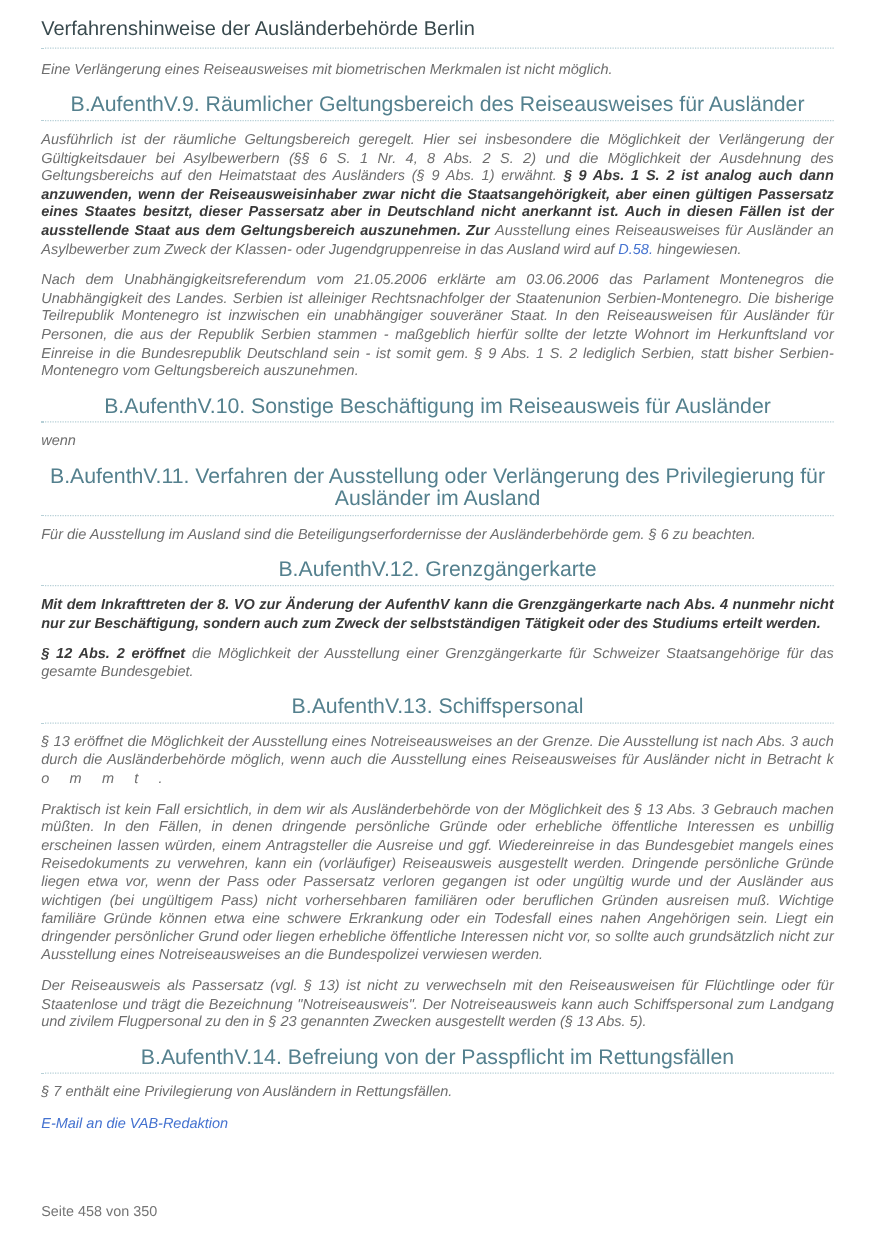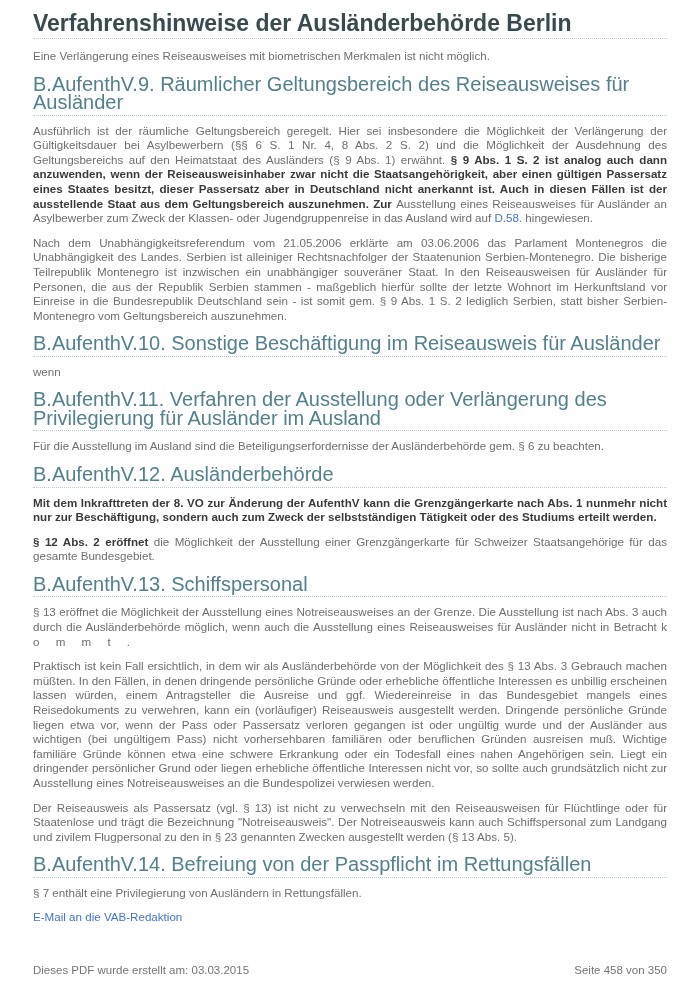--- a/index.html
+++ b/index.html
@@ -7,43 +7,45 @@
     width: 700px;
     height: 990px;
     background: #ffffff;
     box-sizing: border-box;
     padding: 13px 33px 13px 33px;
     display: flex;
     flex-direction: column;
     font-family: "Liberation Sans", sans-serif;
   }
   h1 {
-    font-size: 23px;
-    font-weight: 700;
+    font-size: 16px;
+    font-weight: 400;
     color: var(--title, #394a4e);
     margin: 0;
     padding-bottom: 4px;
     border-bottom: 1px dotted var(--rule, #b6cfd6);
     line-height: 21px;
   }
   h2 {
-    font-size: 20px;
+    font-size: 17px;
     font-weight: 400;
     color: var(--heading, #54808e);
     margin: 11px 0 0 0;
     padding-bottom: 3px;
     border-bottom: 1px dotted var(--rule, #b6cfd6);
     line-height: 18.5px;
+    text-align: center;
   }
   p.body {
     font-size: 11.6px;
     line-height: 14.6px;
     color: var(--body, #6e6e6e);
     text-align: justify;
     margin: 10px 0 0 0;
+    font-style: italic;
   }
   h2 + p.body { margin-top: 8px; }
   .intro { margin-top: 8px; }
   .b { font-weight: 700; color: var(--bold, #3a3a3a); }
   p.bold-p { font-weight: 700; color: var(--bold, #3a3a3a); }
   .link { color: var(--link, #4472d0); text-decoration: none; cursor: pointer; }
   .spread { word-spacing: 13px; }
   .email-row { margin-top: 13px; text-align: left; }
   .footer {
     margin-top: auto;
@@ -64,30 +66,29 @@
 <h2>B.AufenthV.9. Räumlicher Geltungsbereich des Reiseausweises für Ausländer</h2>
 <p class="body"><span>Ausführlich ist der räumliche Geltungsbereich geregelt. Hier sei insbesondere die Möglichkeit der Verlängerung der Gültigkeitsdauer bei Asylbewerbern (§§ 6 S. 1 Nr. 4, 8 Abs. 2 S. 2) und die Möglichkeit der Ausdehnung des Geltungsbereichs auf den Heimatstaat des Ausländers (§ 9 Abs. 1) erwähnt. </span><span class="b">§ 9 Abs. 1 S. 2 ist analog auch dann anzuwenden, wenn der Reiseausweisinhaber zwar nicht die Staatsangehörigkeit, aber einen gültigen Passersatz eines Staates besitzt, dieser Passersatz aber in Deutschland nicht anerkannt ist. Auch in diesen Fällen ist der ausstellende Staat aus dem Geltungsbereich auszunehmen. Zur </span><span>Ausstellung eines Reiseausweises für Ausländer an Asylbewerber zum Zweck der Klassen- oder Jugendgruppenreise in das Ausland wird auf </span><a class="link" href="#">D.58.</a><span> hingewiesen.</span></p>
 <p class="body">Nach dem Unabhängigkeitsreferendum vom 21.05.2006 erklärte am 03.06.2006 das Parlament Montenegros die Unabhängigkeit des Landes. Serbien ist alleiniger Rechtsnachfolger der Staatenunion Serbien-Montenegro. Die bisherige Teilrepublik Montenegro ist inzwischen ein unabhängiger souveräner Staat. In den Reiseausweisen für Ausländer für Personen, die aus der Republik Serbien stammen - maßgeblich hierfür sollte der letzte Wohnort im Herkunftsland vor Einreise in die Bundesrepublik Deutschland sein - ist somit gem. § 9 Abs. 1 S. 2 lediglich Serbien, statt bisher Serbien-Montenegro vom Geltungsbereich auszunehmen.</p>
 
 <h2>B.AufenthV.10. Sonstige Beschäftigung im Reiseausweis für Ausländer</h2>
 <p class="body">wenn</p>
 
 <h2>B.AufenthV.11. Verfahren der Ausstellung oder Verlängerung des Privilegierung für Ausländer im Ausland</h2>
 <p class="body">Für die Ausstellung im Ausland sind die Beteiligungserfordernisse der Ausländerbehörde gem. § 6 zu beachten.</p>
 
-<h2>B.AufenthV.12. Ausländerbehörde</h2>
-<p class="body bold-p">Mit dem Inkrafttreten der 8. VO zur Änderung der AufenthV kann die Grenzgängerkarte nach Abs. 1 nunmehr nicht nur zur Beschäftigung, sondern auch zum Zweck der selbstständigen Tätigkeit oder des Studiums erteilt werden.</p>
+<h2>B.AufenthV.12. Grenzgängerkarte</h2>
+<p class="body bold-p">Mit dem Inkrafttreten der 8. VO zur Änderung der AufenthV kann die Grenzgängerkarte nach Abs. 4 nunmehr nicht nur zur Beschäftigung, sondern auch zum Zweck der selbstständigen Tätigkeit oder des Studiums erteilt werden.</p>
 <p class="body"><span class="b">§ 12 Abs. 2 eröffnet </span><span>die Möglichkeit der Ausstellung einer Grenzgängerkarte für Schweizer Staatsangehörige für das gesamte Bundesgebiet.</span></p>
 
 <h2>B.AufenthV.13. Schiffspersonal</h2>
 <p class="body"><span>§ 13 eröffnet die Möglichkeit der Ausstellung eines Notreiseausweises an der Grenze. Die Ausstellung ist nach Abs. 3 auch durch die Ausländerbehörde möglich, wenn auch die Ausstellung eines Reiseausweises für Ausländer nicht in Betracht </span><span class="spread">k o m m t .</span></p>
 <p class="body">Praktisch ist kein Fall ersichtlich, in dem wir als Ausländerbehörde von der Möglichkeit des § 13 Abs. 3 Gebrauch machen müßten. In den Fällen, in denen dringende persönliche Gründe oder erhebliche öffentliche Interessen es unbillig erscheinen lassen würden, einem Antragsteller die Ausreise und ggf. Wiedereinreise in das Bundesgebiet mangels eines Reisedokuments zu verwehren, kann ein (vorläufiger) Reiseausweis ausgestellt werden. Dringende persönliche Gründe liegen etwa vor, wenn der Pass oder Passersatz verloren gegangen ist oder ungültig wurde und der Ausländer aus wichtigen (bei ungültigem Pass) nicht vorhersehbaren familiären oder beruflichen Gründen ausreisen muß. Wichtige familiäre Gründe können etwa eine schwere Erkrankung oder ein Todesfall eines nahen Angehörigen sein. Liegt ein dringender persönlicher Grund oder liegen erhebliche öffentliche Interessen nicht vor, so sollte auch grundsätzlich nicht zur Ausstellung eines Notreiseausweises an die Bundespolizei verwiesen werden.</p>
 <p class="body">Der Reiseausweis als Passersatz (vgl. § 13) ist nicht zu verwechseln mit den Reiseausweisen für Flüchtlinge oder für Staatenlose und trägt die Bezeichnung "Notreiseausweis". Der Notreiseausweis kann auch Schiffspersonal zum Landgang und zivilem Flugpersonal zu den in § 23 genannten Zwecken ausgestellt werden (§ 13 Abs. 5).</p>
 
 <h2>B.AufenthV.14. Befreiung von der Passpflicht im Rettungsfällen</h2>
 <p class="body">§ 7 enthält eine Privilegierung von Ausländern in Rettungsfällen.</p>
 
 <p class="body email-row"><a class="link" href="#">E-Mail an die VAB-Redaktion</a></p>
 
 <div class="footer">
-  <span>Dieses PDF wurde erstellt am: 03.03.2015</span>
   <span>Seite 458 von 350</span>
 </div>
 
 </body></html>

